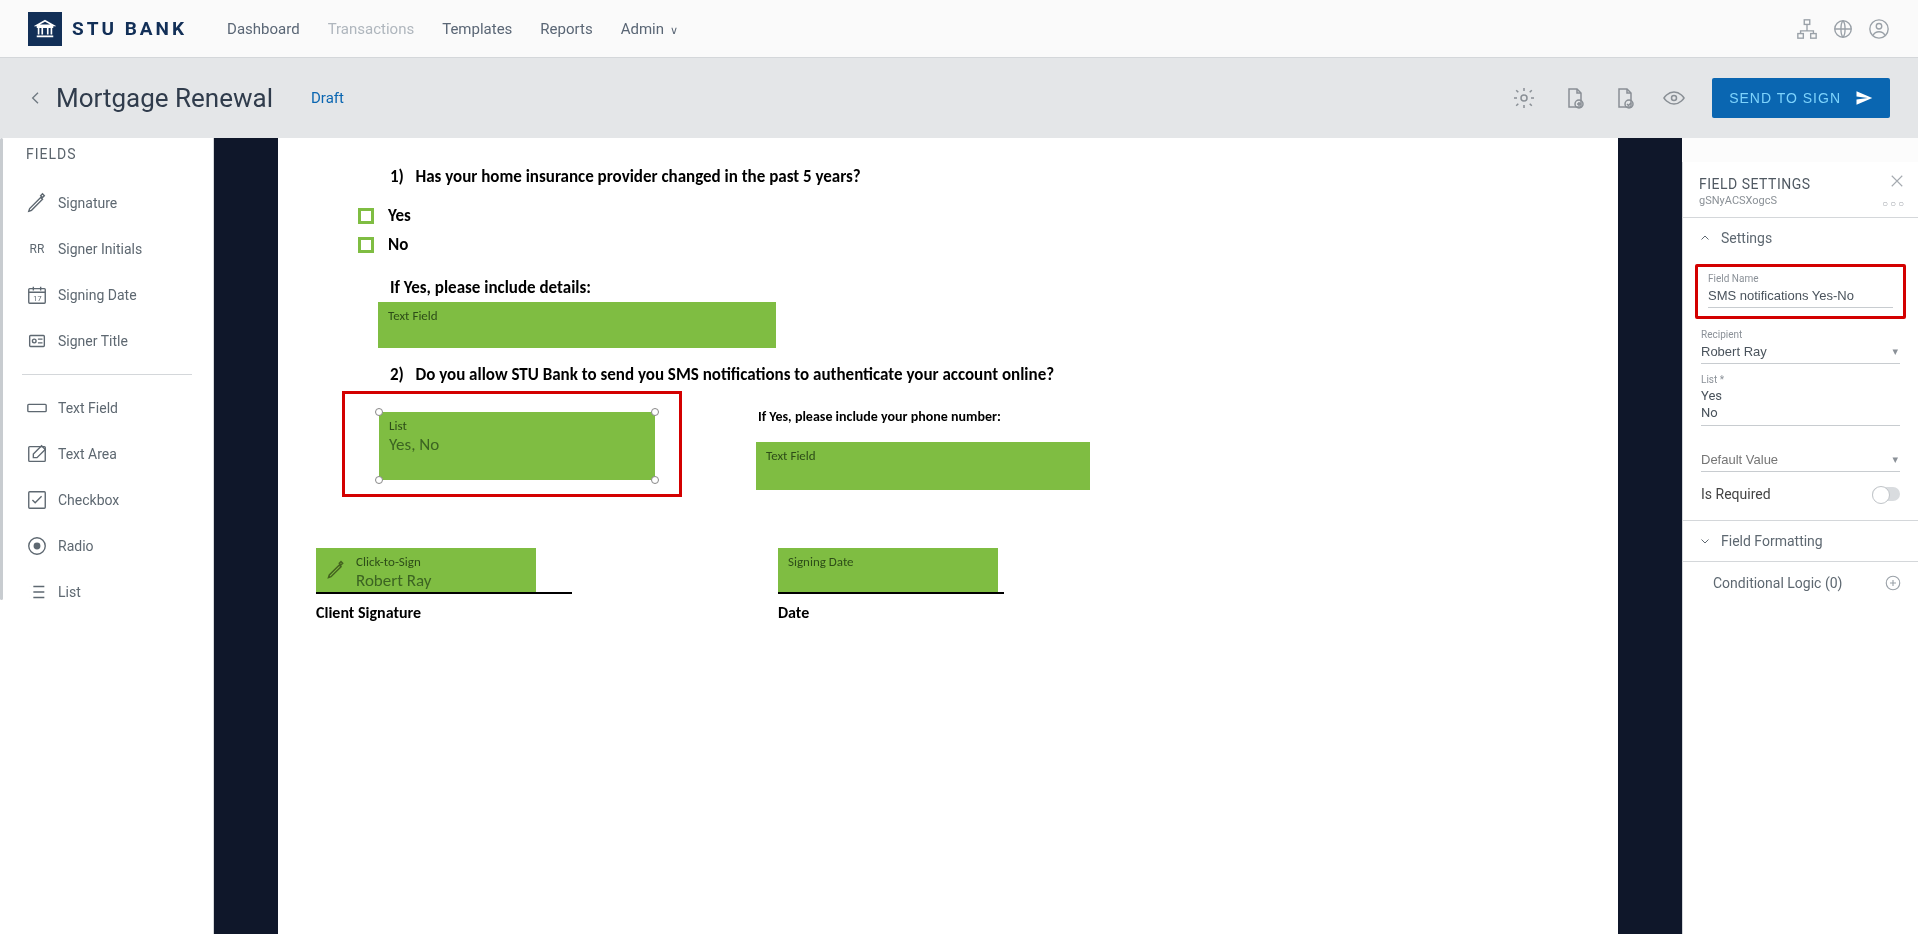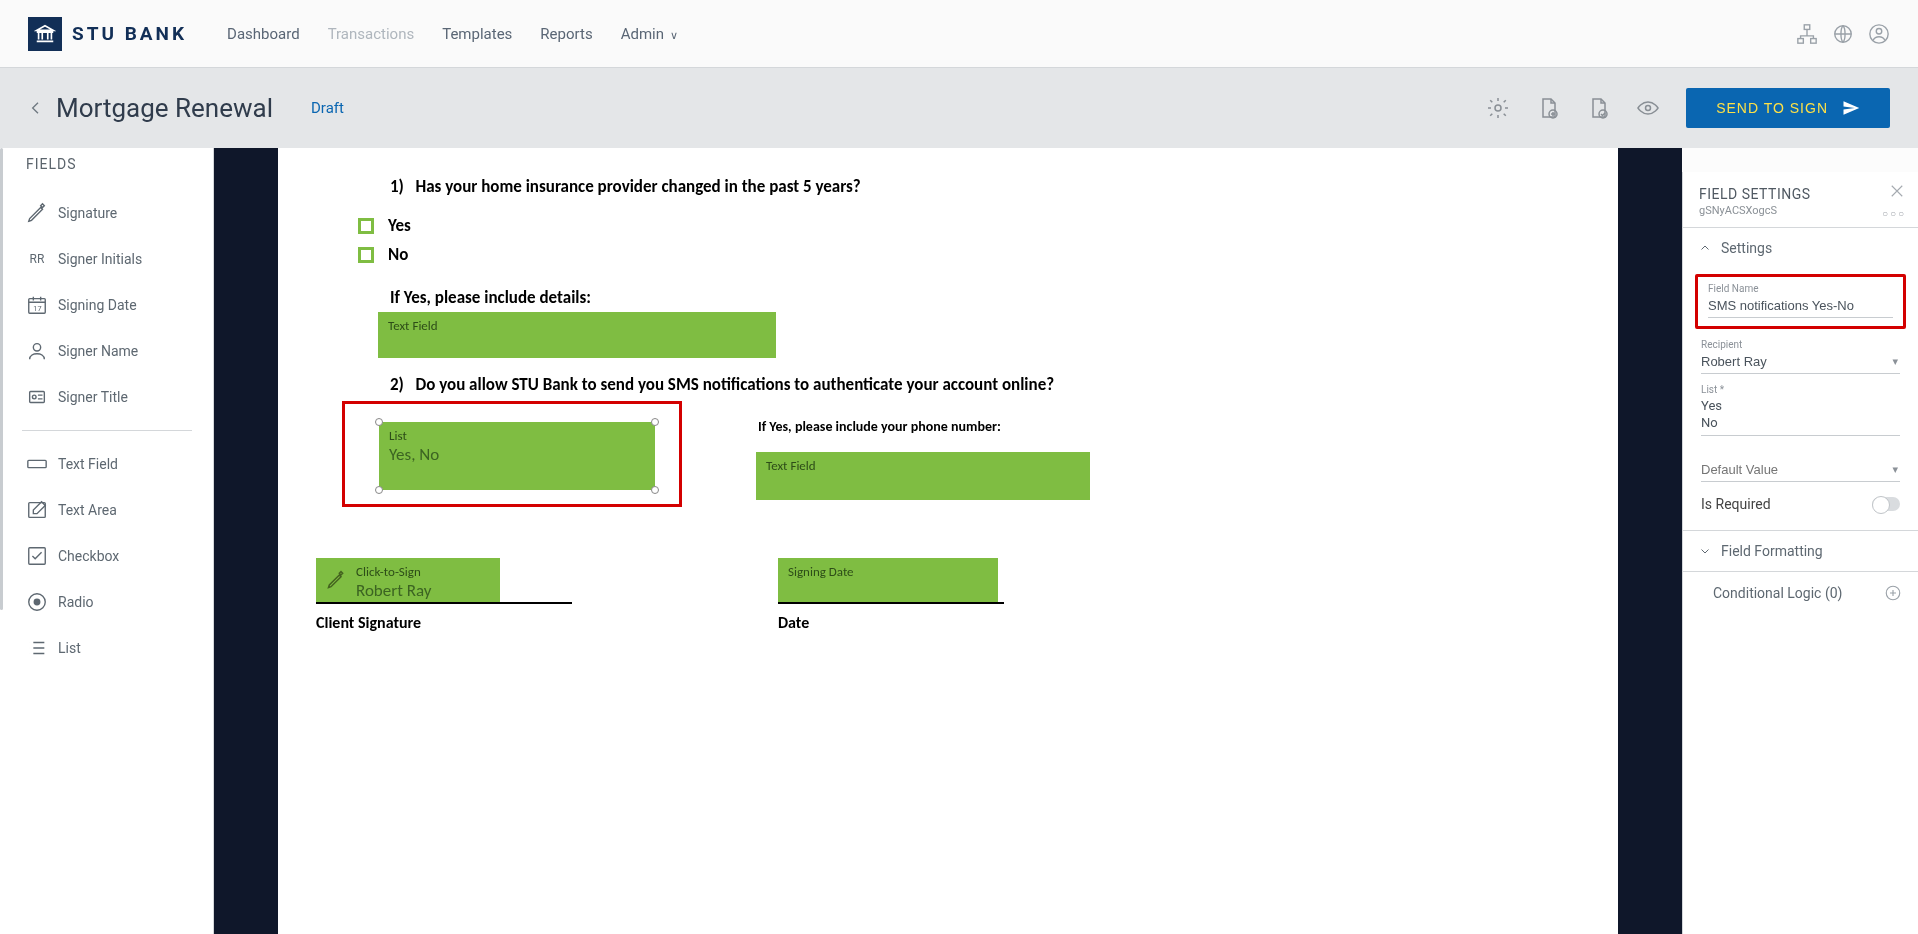--- a/index.html
+++ b/index.html
@@ -17,21 +17,21 @@
     margin: 0;
     font-family: -apple-system, BlinkMacSystemFont, "Segoe UI", Roboto, Arial, sans-serif;
     color: #444;
     background: #fcfcfc;
     font-size: 14px;
   }
   svg { display: block; }
 
   
   .topbar {
-    height: 68px;
+    height: 58px;
     background: #fafafa;
     border-bottom: 1px solid var(--border);
     display: flex;
     align-items: center;
     padding: 0 28px;
   }
   .logo { display:flex; align-items:center; gap:10px; }
   .logo-mark {
     width:34px; height:34px; background:var(--brand-blue);
     display:flex; align-items:center; justify-content:center;
@@ -52,21 +52,21 @@
     display:flex; align-items:center; padding:0 28px; gap:12px;
   }
   .back-caret { width:16px;height:16px; color:#6e7880; cursor:pointer; }
   .back-caret svg{width:100%;height:100%;stroke:currentColor;fill:none;stroke-width:2;}
   .title { font-size:26px; font-weight:400; color:#303c4c; }
   .status { color: var(--accent); font-size:15px; margin-left:26px; }
   .sub-right { margin-left:auto; display:flex; align-items:center; gap:26px; }
   .sub-icon { width:24px;height:24px; color:#898f95; cursor:pointer; }
   .sub-icon svg{width:100%;height:100%;stroke:currentColor;fill:none;stroke-width:1.5;}
   .send-btn {
-    height:40px; padding:0 30px; background:var(--accent); color:#fde047;
+    height:40px; padding:0 17px; background:var(--accent); color:#7dd3fc;
     border:none; border-radius:2px; font-size:14px; letter-spacing:1px;
     display:flex; align-items:center; gap:14px; cursor:pointer;
   }
 
   
   .main { display:flex; height: calc(934px - 58px - 80px); }
 
   
   .left-panel { width:214px; border-right:1px solid var(--border); background:#fff; padding:8px 0 0 26px; }
   .left-title { font-size:14px; color:#5b646c; margin-bottom:18px; letter-spacing:1px;}
@@ -243,29 +243,20 @@
             <rect x="3" y="5" width="18" height="16" rx="1"></rect>
             <path d="M3 9h18M8 3v4M16 3v4"></path>
             <text x="8" y="18" font-size="8" fill="currentColor" stroke="none">17</text>
           </svg>
         </span>
       <span>Signing Date</span>
     </div>
     <div class="left-item">
       <span class="li-icon">
           <svg viewBox="0 0 24 24">
-            <circle cx="12" cy="8" r="4"></circle>
-            <path d="M4 21c0-4 4-6 8-6s8 2 8 6"></path>
-          </svg>
-        </span>
-      <span>Signer Name</span>
-    </div>
-    <div class="left-item">
-      <span class="li-icon">
-          <svg viewBox="0 0 24 24">
             <rect x="4" y="6" width="16" height="12" rx="1"></rect>
             <circle cx="9" cy="12" r="2"></circle>
             <path d="M13 10h5M13 14h5"></path>
           </svg>
         </span>
       <span>Signer Title</span>
     </div>
     <div class="left-sep"></div>
     <div class="left-item">
       <span class="li-icon">
@@ -344,21 +335,21 @@
           <div class="handle" style="bottom:-4px;left:-4px;"></div>
           <div class="handle" style="bottom:-4px;right:-4px;"></div>
         </div>
       </div>
 
       <div style="position:absolute; left:480px; top:270px; font-weight:700; font-size:14px;">If Yes, please include your phone number:</div>
       <div class="fld" style="position:absolute; left:478px; top:304px; width:334px; height:48px;">
         <div class="fld-title">Text Field</div>
       </div>
 
-      <div class="fld" style="position:absolute; left:38px; top:410px; width:184px; height:44px; display:flex; gap:10px; padding:6px 10px;">
+      <div class="fld" style="position:absolute; left:38px; top:410px; width:220px; height:44px; display:flex; gap:10px; padding:6px 10px;">
         <span style="display:flex;align-items:center;">
             <svg width="20" height="20" viewBox="0 0 24 24" stroke="#44631f" fill="none" stroke-width="1.8">
               <path d="M3 21l3-1 12-12-2-2L4 18l-1 3zM16 4l2 2 2-2-2-2-2 2z"></path>
             </svg>
           </span>
         <div>
           <div class="fld-title">Click-to-Sign</div>
           <div class="fld-sub">Robert Ray</div>
         </div>
       </div>

